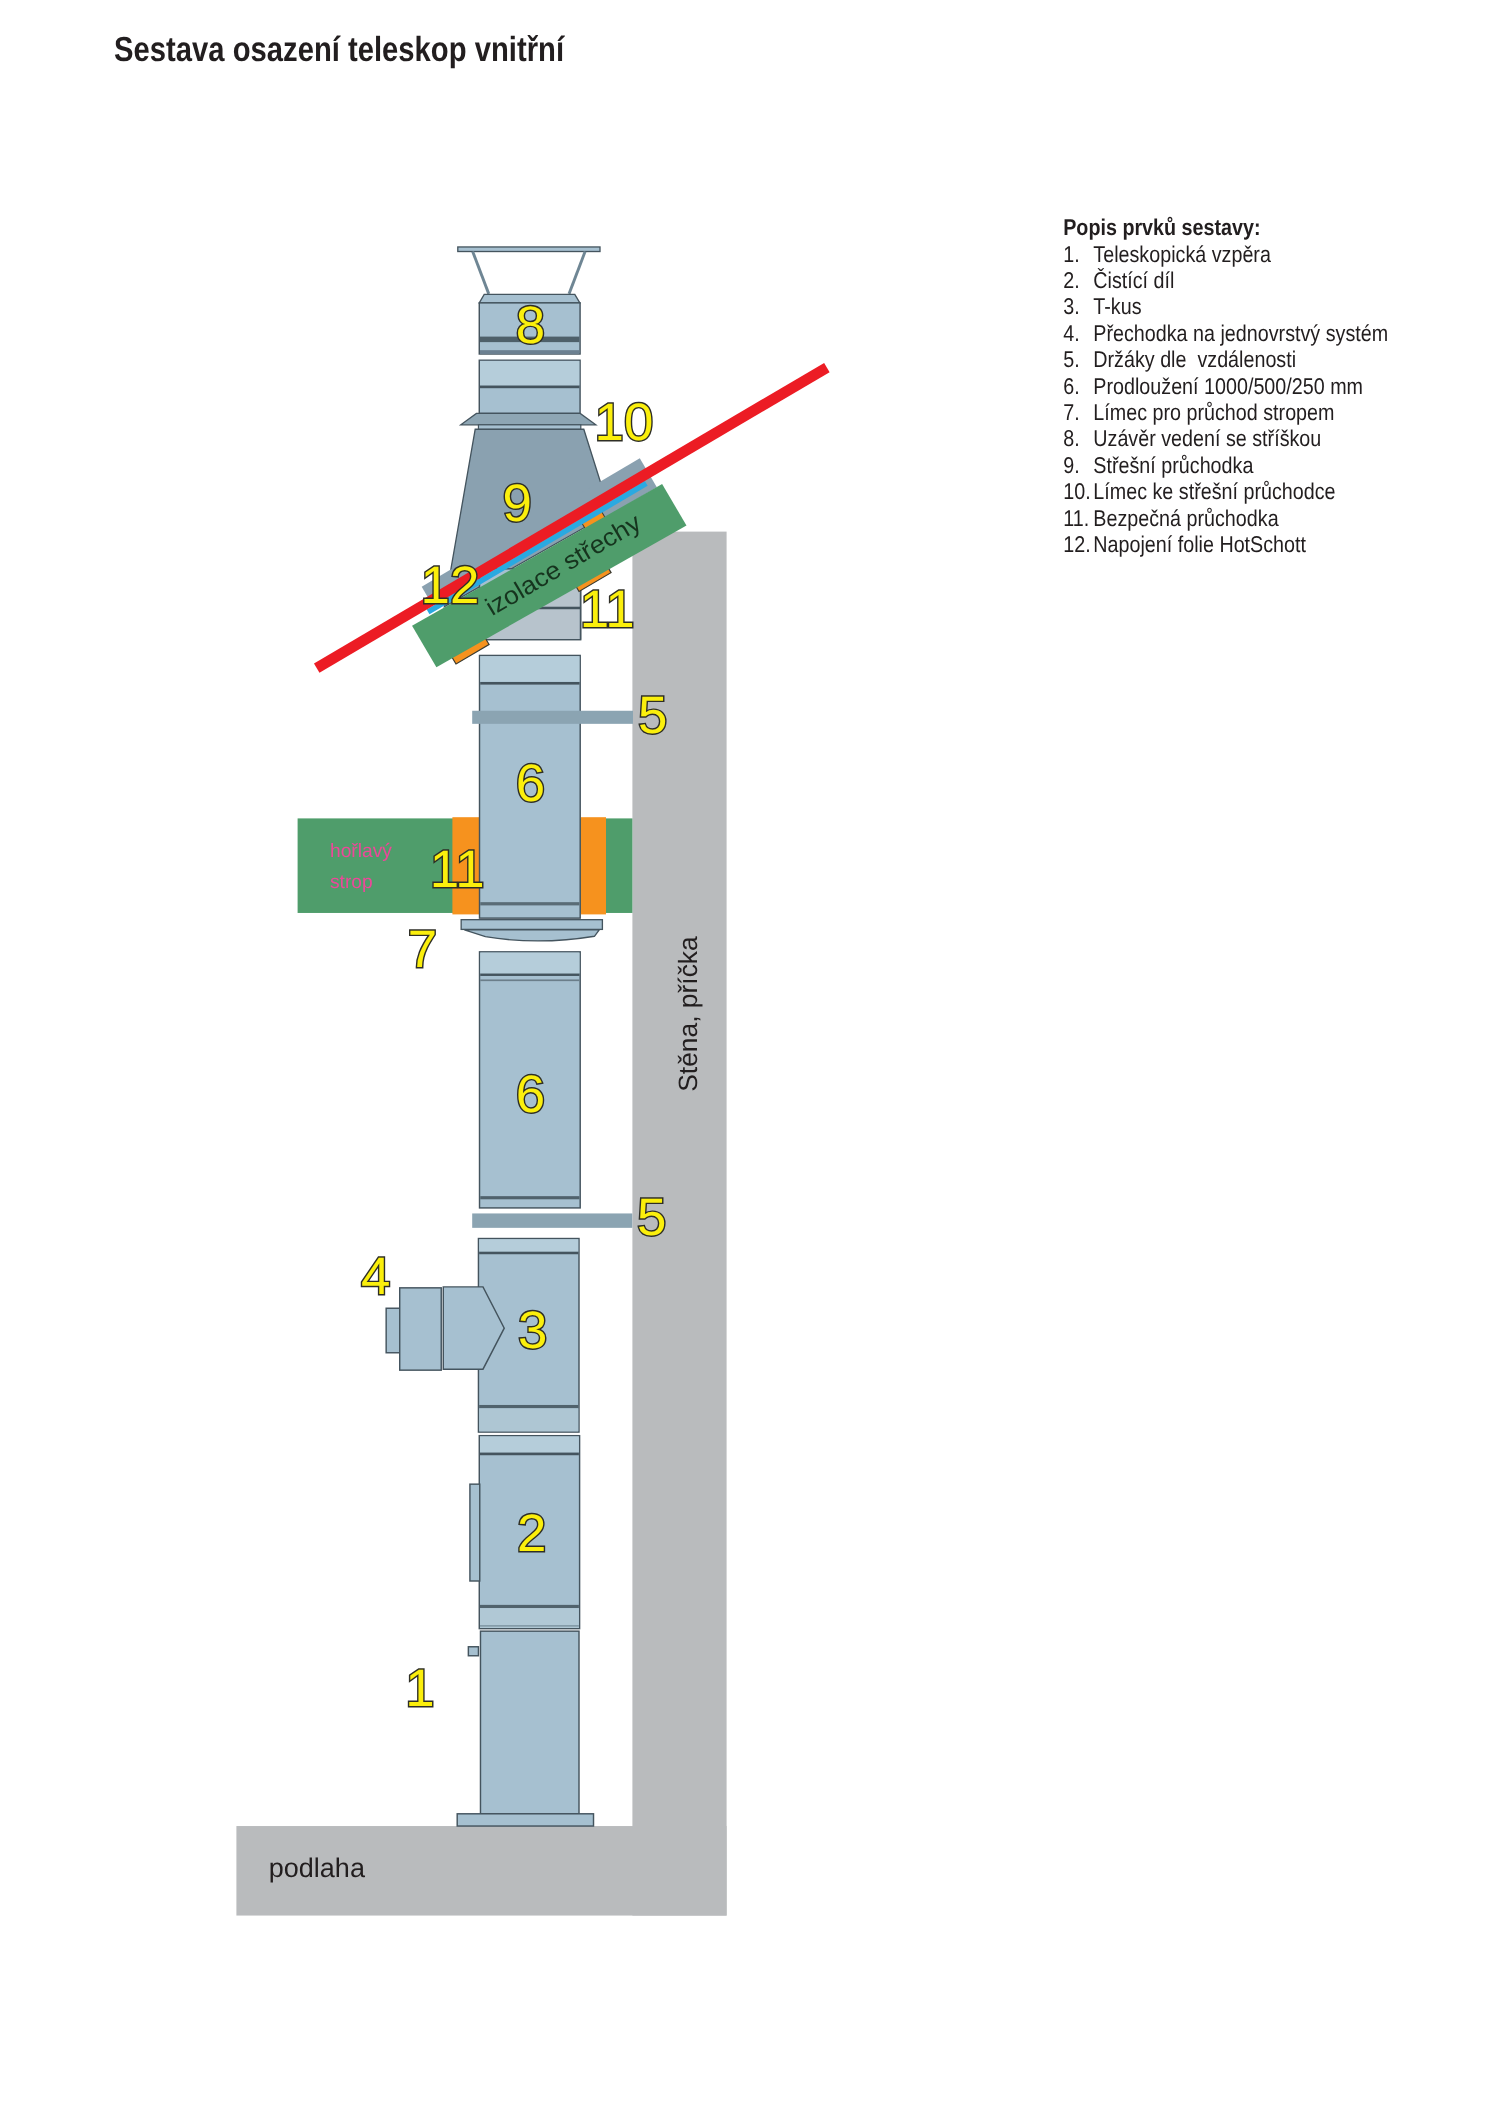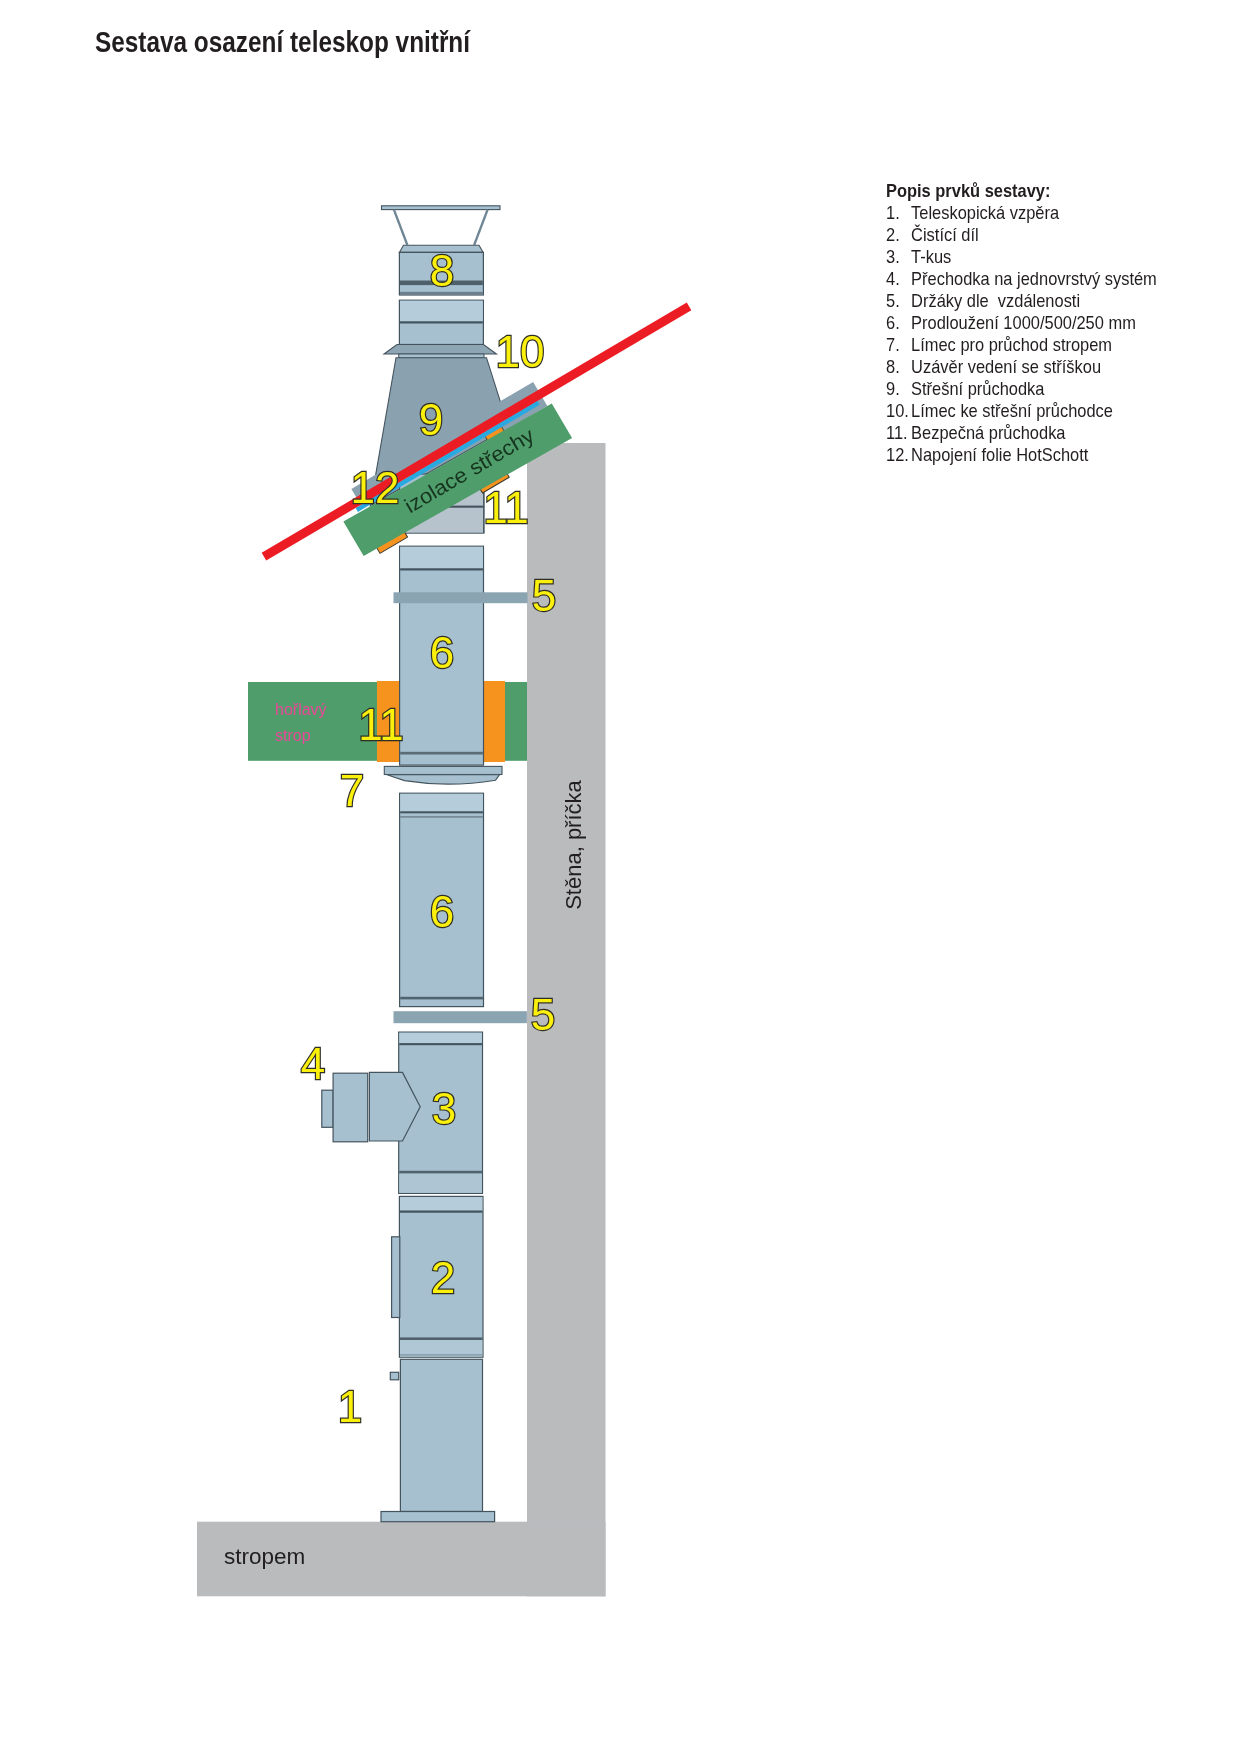--- a/index.html
+++ b/index.html
@@ -121,13 +121,13 @@
 <text x="543" y="1029.5">5</text>
 <text x="313" y="1078.5">4</text>
 <text x="444" y="1123.5">3</text>
 <text x="443" y="1292.5">2</text>
 <text x="350" y="1421.5">1</text>
 </g>
 </svg>
 
 <div class="abs" style="left:275px;top:697px;font-size:16px;color:#ec4899;line-height:25.5px;">hořlavý<br>strop</div>
 <div class="abs" style="left:503.5px;top:832.5px;width:140px;line-height:24px;text-align:center;font-size:22px;color:#221e1f;transform:rotate(-90deg);">Stěna, příčka</div>
-<div class="abs" style="left:224px;top:1544px;font-size:22.5px;color:#221e1f;">stropem</div>
+<div class="abs" style="left:224px;top:1544px;font-size:22.5px;color:#221e1f;">podlaha</div>
 
 </body></html>

